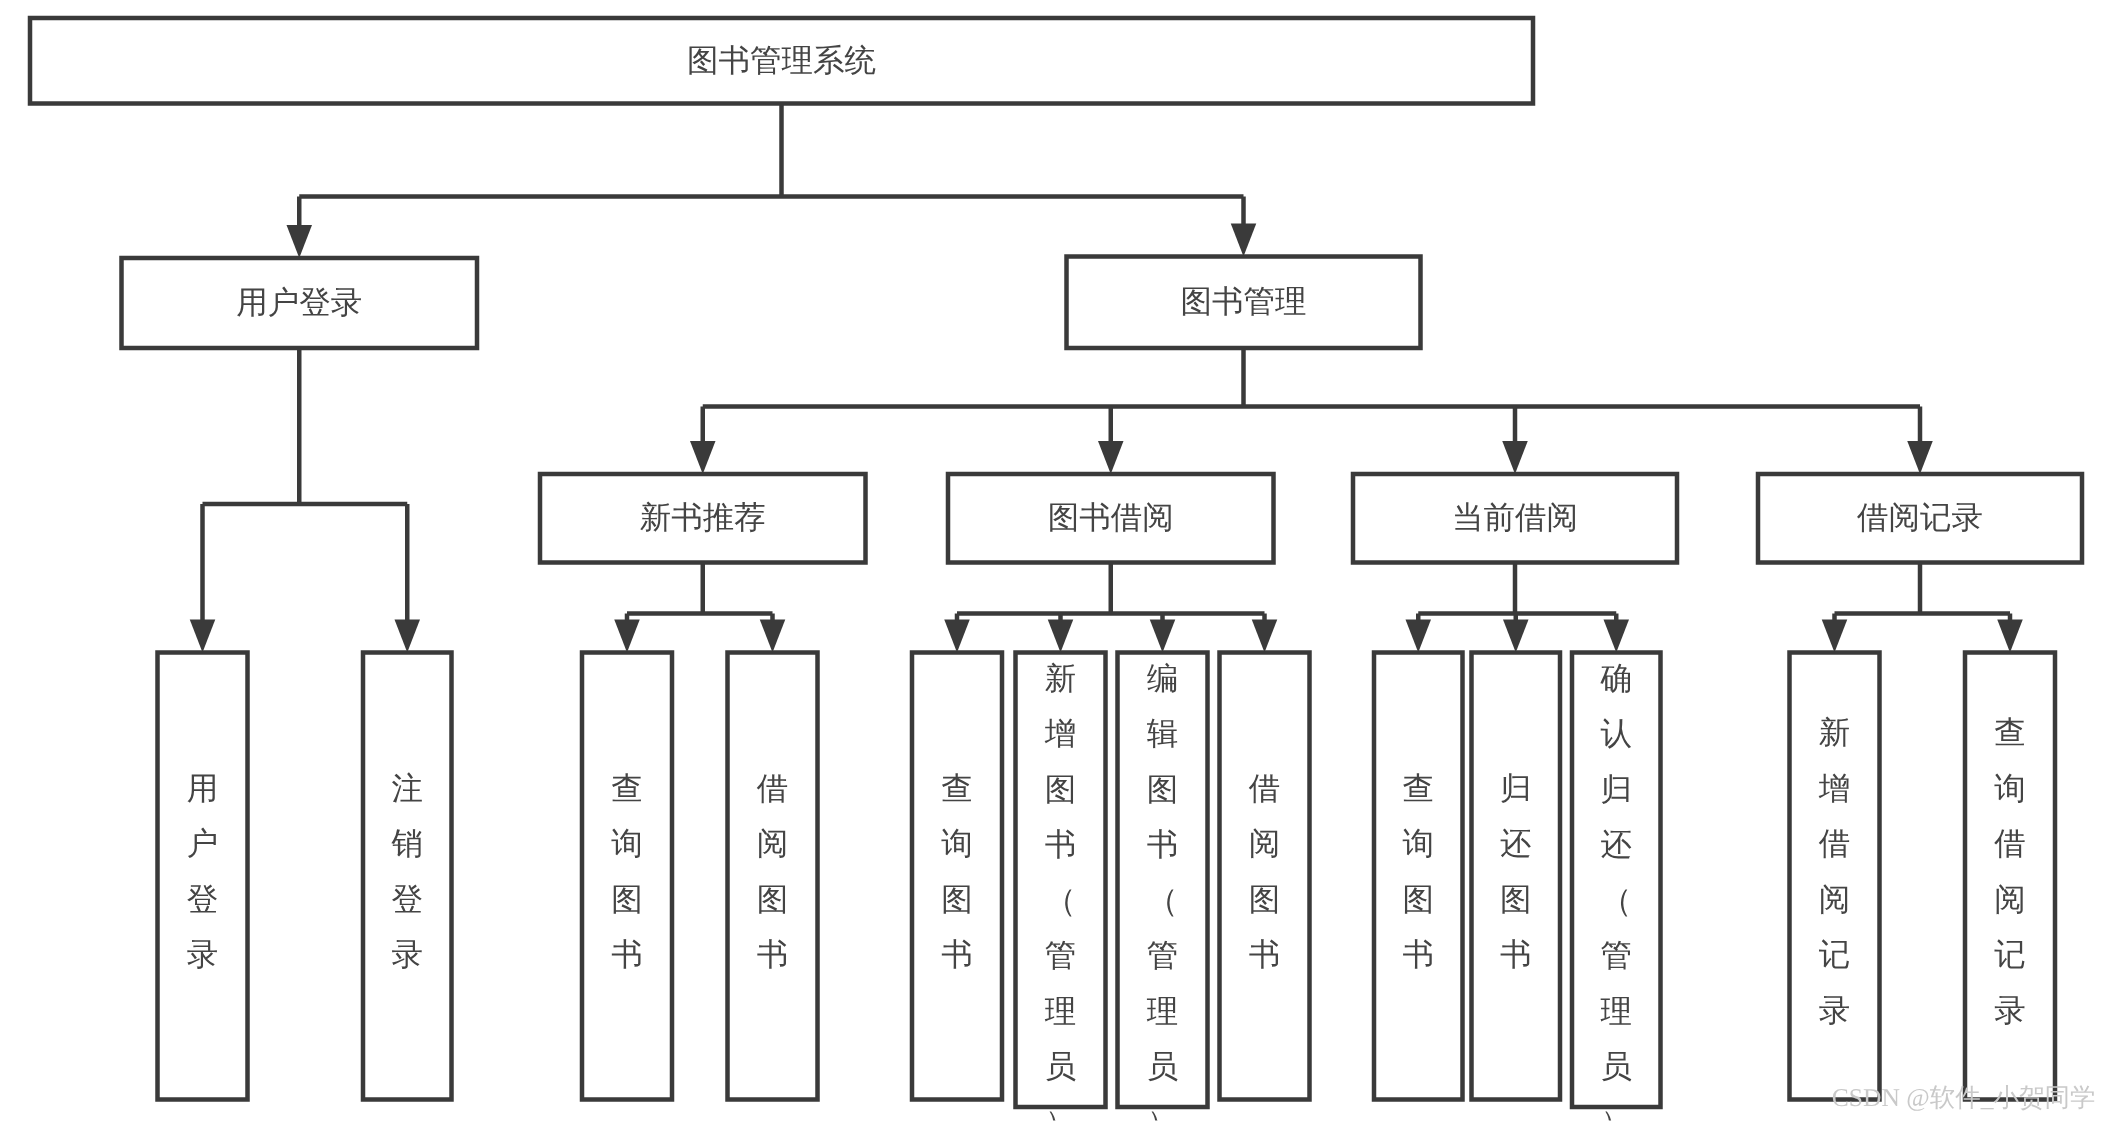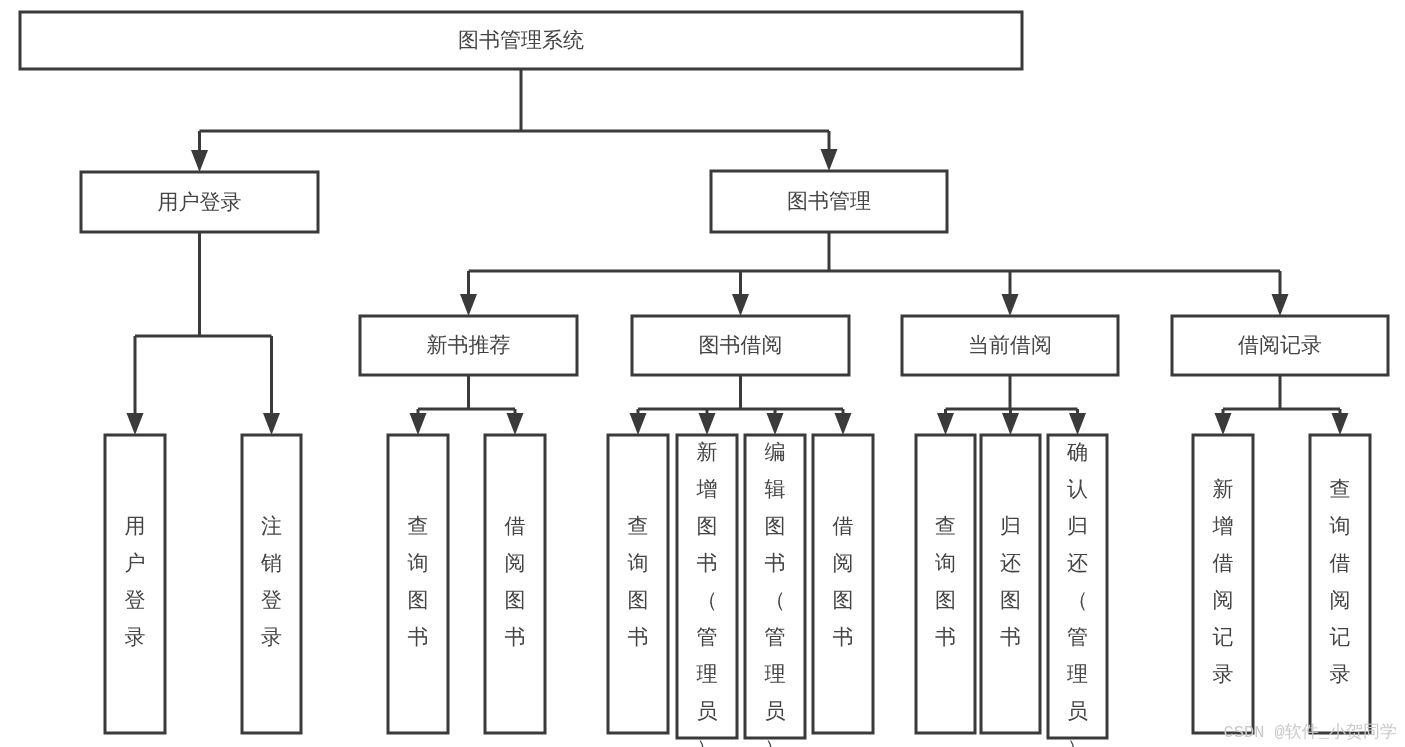--- a/index.html
+++ b/index.html
@@ -54,21 +54,21 @@
   .arrow-head {
     fill: #3a3a3a;
     stroke: none;
   }
   .watermark-text {
     position: absolute;
     right: 8px;
     bottom: 4px;
     color: #c9c9c9;
     font-size: 17px;
-    font-family: Liberation Mono, monospace;
+    font-family: Liberation Serif, serif;
     white-space: nowrap;
     user-select: none;
   }
 </style>
 </head>
 <body>
 
 <div id="diagram-root">
   <svg id="diagram-canvas" viewBox="0 0 1405 747">
     <g id="edge-layer">

